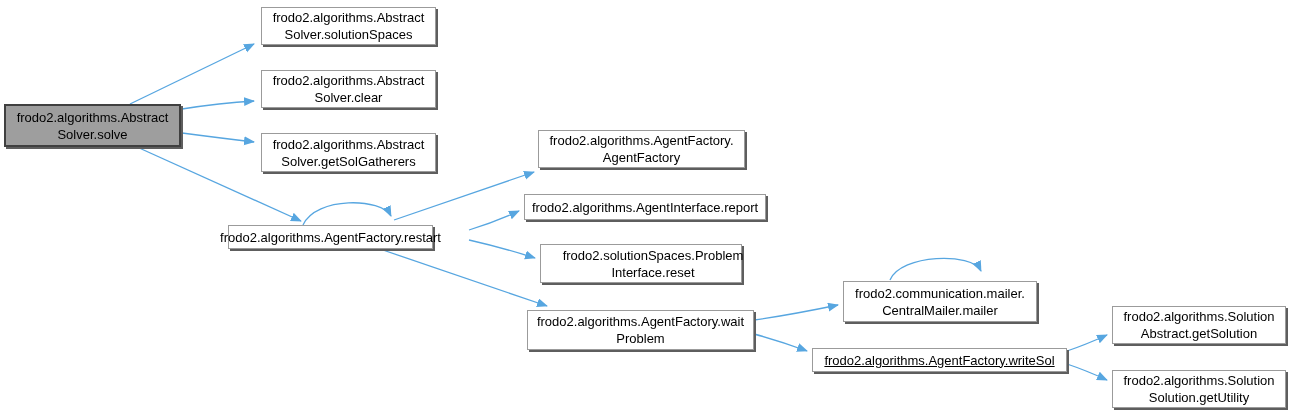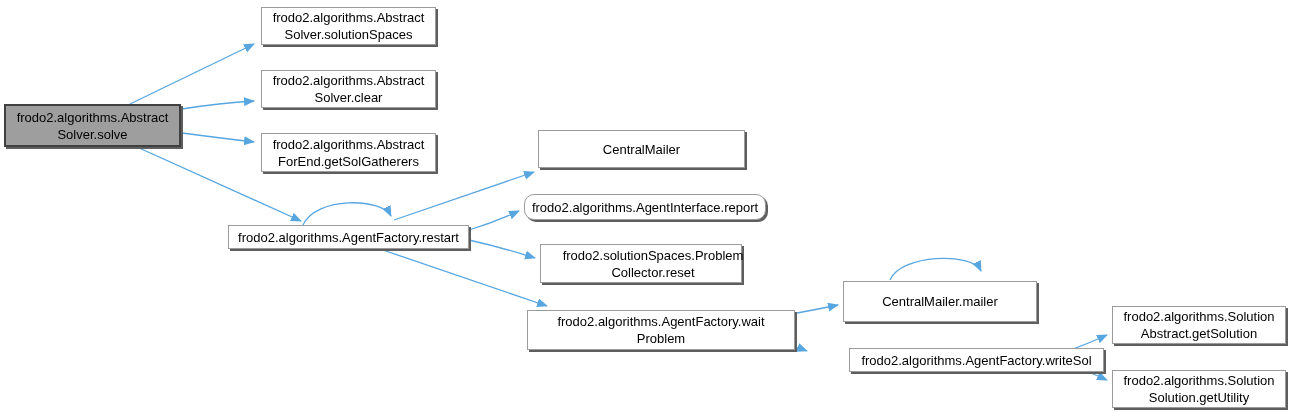--- a/index.html
+++ b/index.html
@@ -69,43 +69,45 @@
       <div class="node" style="left: 261px; top: 7px; width: 175px; height: 38px;">
         <span>frodo2.algorithms.Abstract</span>
         <span>Solver.solutionSpaces</span>
       </div>
       <div class="node" style="left: 261px; top: 70px; width: 175px; height: 38px;">
         <span>frodo2.algorithms.Abstract</span>
         <span>Solver.clear</span>
       </div>
       <div class="node" style="left: 261px; top: 133px; width: 175px; height: 39px;">
         <span>frodo2.algorithms.Abstract</span>
-        <span>ForEnd.getSolGatherers</span>
+        <span>Solver.getSolGatherers</span>
       </div>
-      <div class="node" style="left: 228px; top: 225px; width: 241px; height: 24px;">
+      <div class="node" style="left: 228px; top: 225px; width: 205px; height: 24px;">
         <span>frodo2.algorithms.AgentFactory.restart</span>
       </div>
       <div class="node" style="left: 538px; top: 130px; width: 207px; height: 38px;">
-        <span>CentralMailer</span>
+        <span>frodo2.algorithms.AgentFactory.</span>
+        <span>AgentFactory</span>
       </div>
-      <div class="node" style="left: 524px; top: 194px; width: 242px; height: 26px; border-radius: 10px;">
+      <div class="node" style="left: 524px; top: 194px; width: 242px; height: 26px;">
         <span>frodo2.algorithms.AgentInterface.report</span>
       </div>
       <div class="node" style="left: 540px; top: 244px; width: 202px; height: 39px; padding-left: 24px;">
         <span>frodo2.solutionSpaces.Problem</span>
-        <span>Collector.reset</span>
+        <span>Interface.reset</span>
       </div>
-      <div class="node" style="left: 527px; top: 310px; width: 268px; height: 40px;">
+      <div class="node" style="left: 527px; top: 310px; width: 227px; height: 40px;">
         <span>frodo2.algorithms.AgentFactory.wait</span>
         <span>Problem</span>
       </div>
       <div class="node" style="left: 843px; top: 281px; width: 194px; height: 41px;">
+        <span>frodo2.communication.mailer.</span>
         <span>CentralMailer.mailer</span>
       </div>
-      <div class="node" style="left: 849px; top: 348px; width: 255px; height: 24px;">
+      <div class="node" style="left: 812px; top: 348px; width: 255px; height: 24px; text-decoration: underline;">
         <span>frodo2.algorithms.AgentFactory.writeSol</span>
       </div>
       <div class="node" style="left: 1112px; top: 306px; width: 174px; height: 38px;">
         <span>frodo2.algorithms.Solution</span>
         <span>Abstract.getSolution</span>
       </div>
       <div class="node" style="left: 1112px; top: 370px; width: 174px; height: 38px;">
         <span>frodo2.algorithms.Solution</span>
         <span>Solution.getUtility</span>
       </div>

